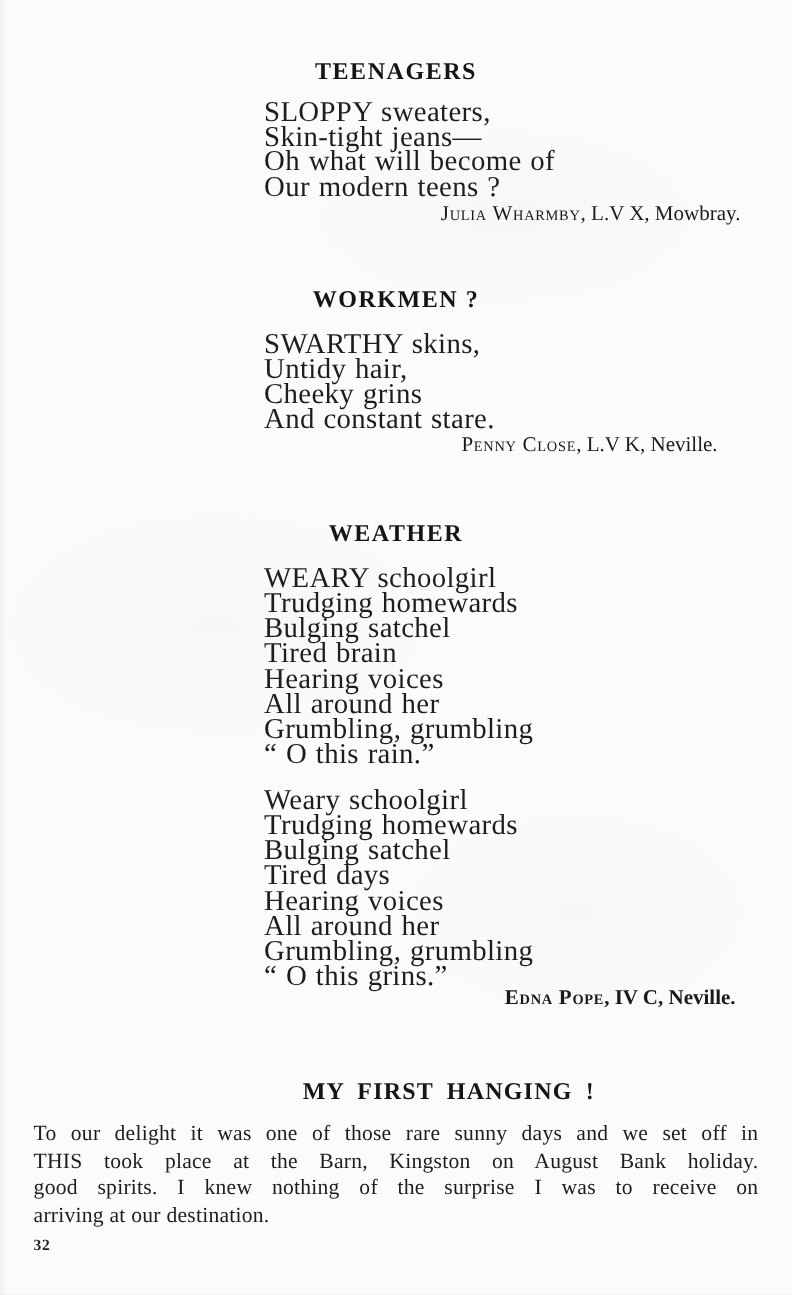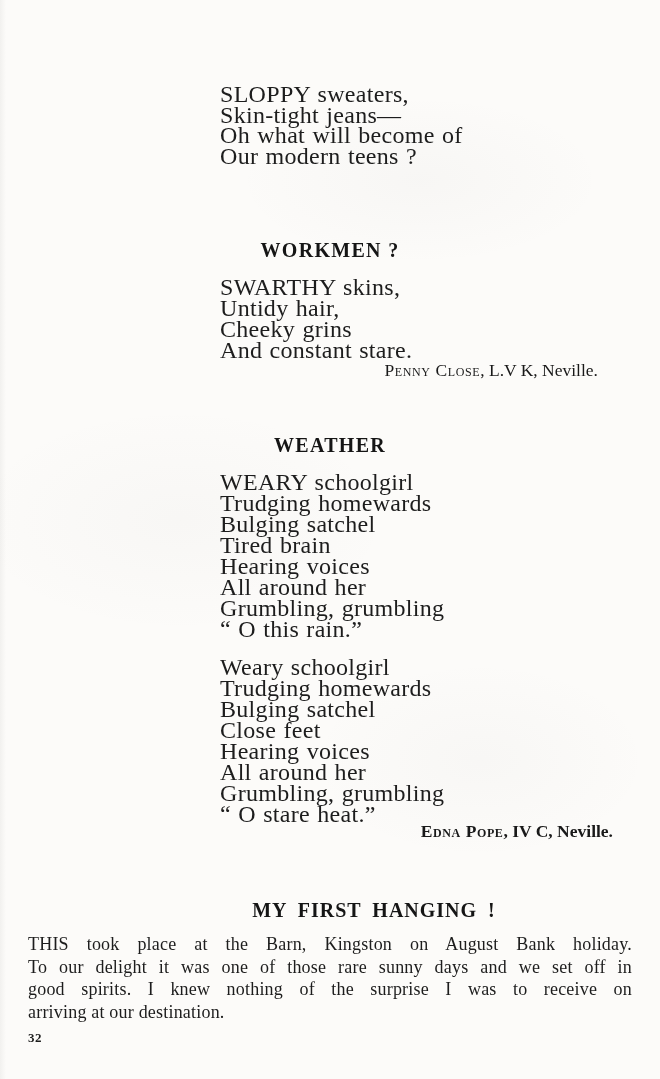--- a/index.html
+++ b/index.html
@@ -82,25 +82,29 @@
     font-size: 13px;
     font-weight: bold;
     letter-spacing: 0.5px;
   }
 </style>
 </head>
 <body>
 
 <div class="page">
 
+  <div class="poem-title" style="top:49px">TEENAGERS</div>
   <div class="poem-block tight" style="top:84px">
     <div class="poem-line">SLOPPY sweaters,</div>
     <div class="poem-line">Skin-tight jeans—</div>
     <div class="poem-line">Oh what will become of</div>
     <div class="poem-line">Our modern teens ?</div>
+  </div>
+  <div class="attribution attr-1">
+    <span class="attr-name">Julia Wharmby</span><span>, L.V X, Mowbray.</span>
   </div>
 
   <div class="poem-title" style="top:239px">WORKMEN ?</div>
   <div class="poem-block" style="top:277px">
     <div class="poem-line">SWARTHY skins,</div>
     <div class="poem-line">Untidy hair,</div>
     <div class="poem-line">Cheeky grins</div>
     <div class="poem-line">And constant stare.</div>
   </div>
   <div class="attribution attr-2">
@@ -115,33 +119,33 @@
     <div class="poem-line">Tired brain</div>
     <div class="poem-line">Hearing voices</div>
     <div class="poem-line">All around her</div>
     <div class="poem-line">Grumbling, grumbling</div>
     <div class="poem-line">“ O this rain.”</div>
   </div>
   <div class="poem-block" style="top:657px">
     <div class="poem-line">Weary schoolgirl</div>
     <div class="poem-line">Trudging homewards</div>
     <div class="poem-line">Bulging satchel</div>
-    <div class="poem-line">Close feet</div>
+    <div class="poem-line">Tired days</div>
     <div class="poem-line">Hearing voices</div>
     <div class="poem-line">All around her</div>
     <div class="poem-line">Grumbling, grumbling</div>
-    <div class="poem-line">“ O stare heat.”</div>
+    <div class="poem-line">“ O this grins.”</div>
   </div>
   <div class="attribution attr-3">
     <span class="attr-name">Edna Pope</span><span>, IV C, Neville.</span>
   </div>
 
   <div class="article-title" style="top:899px">MY FIRST HANGING !</div>
   <div class="article-para">
+    <div class="para-line">To our delight it was one of those rare sunny days and we set off in</div>
     <div class="para-line">THIS took place at the Barn, Kingston on August Bank holiday.</div>
-    <div class="para-line">To our delight it was one of those rare sunny days and we set off in</div>
     <div class="para-line">good spirits.  I knew nothing of the surprise I was to receive on</div>
     <div class="para-line last">arriving at our destination.</div>
   </div>
 
   <div class="page-number">32</div>
 
 </div>
 
 </body></html>

